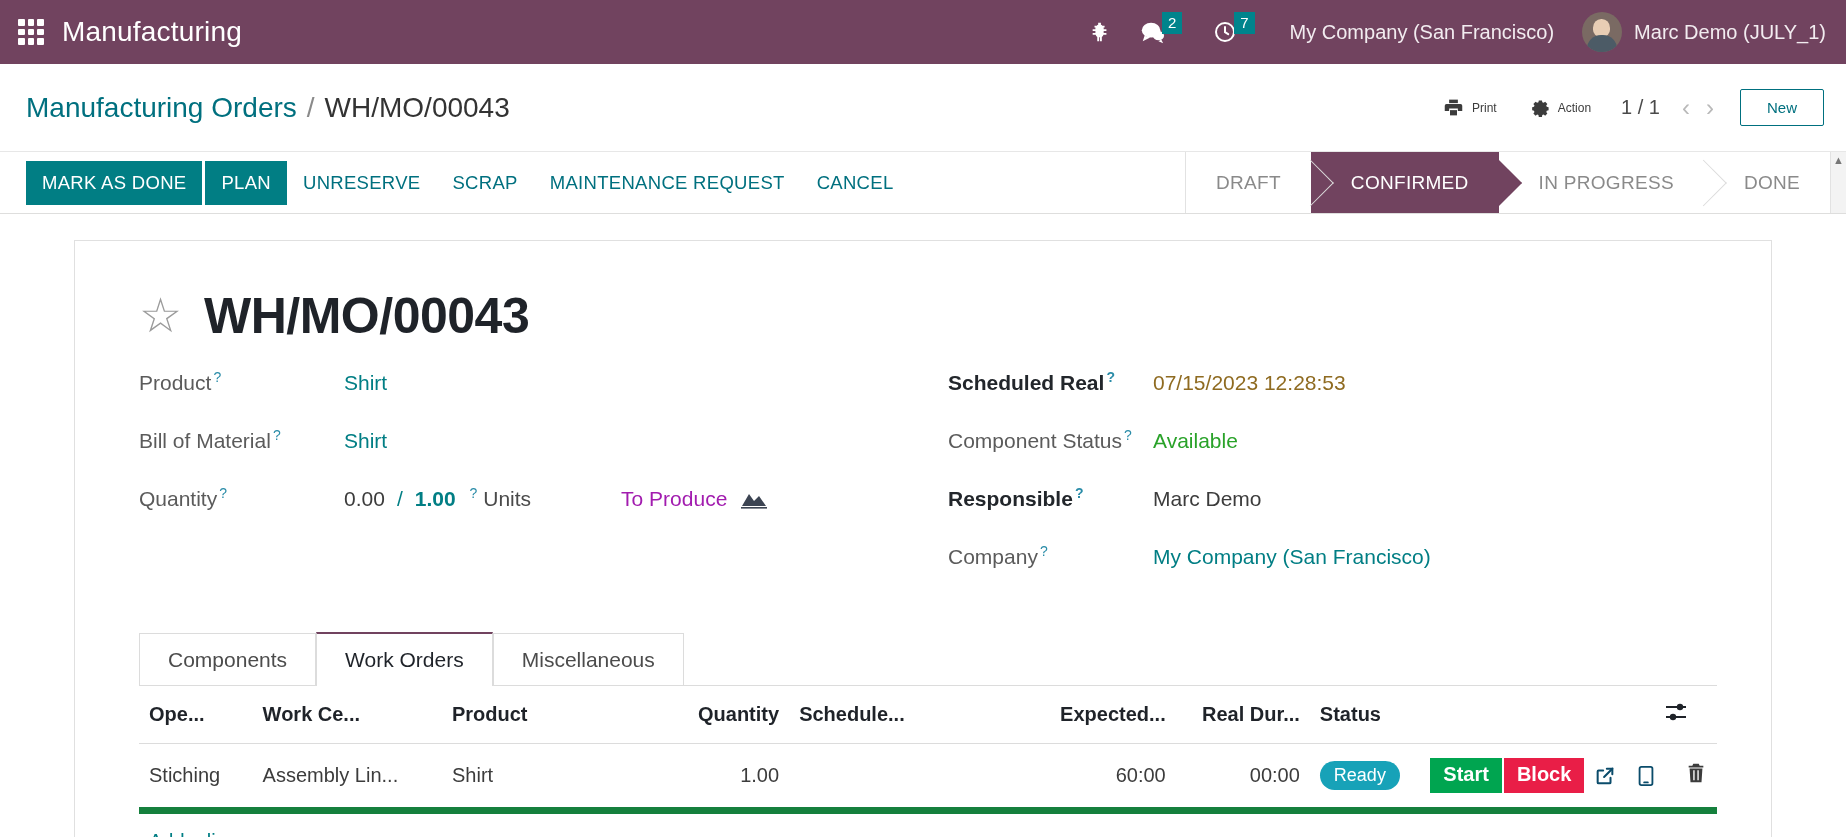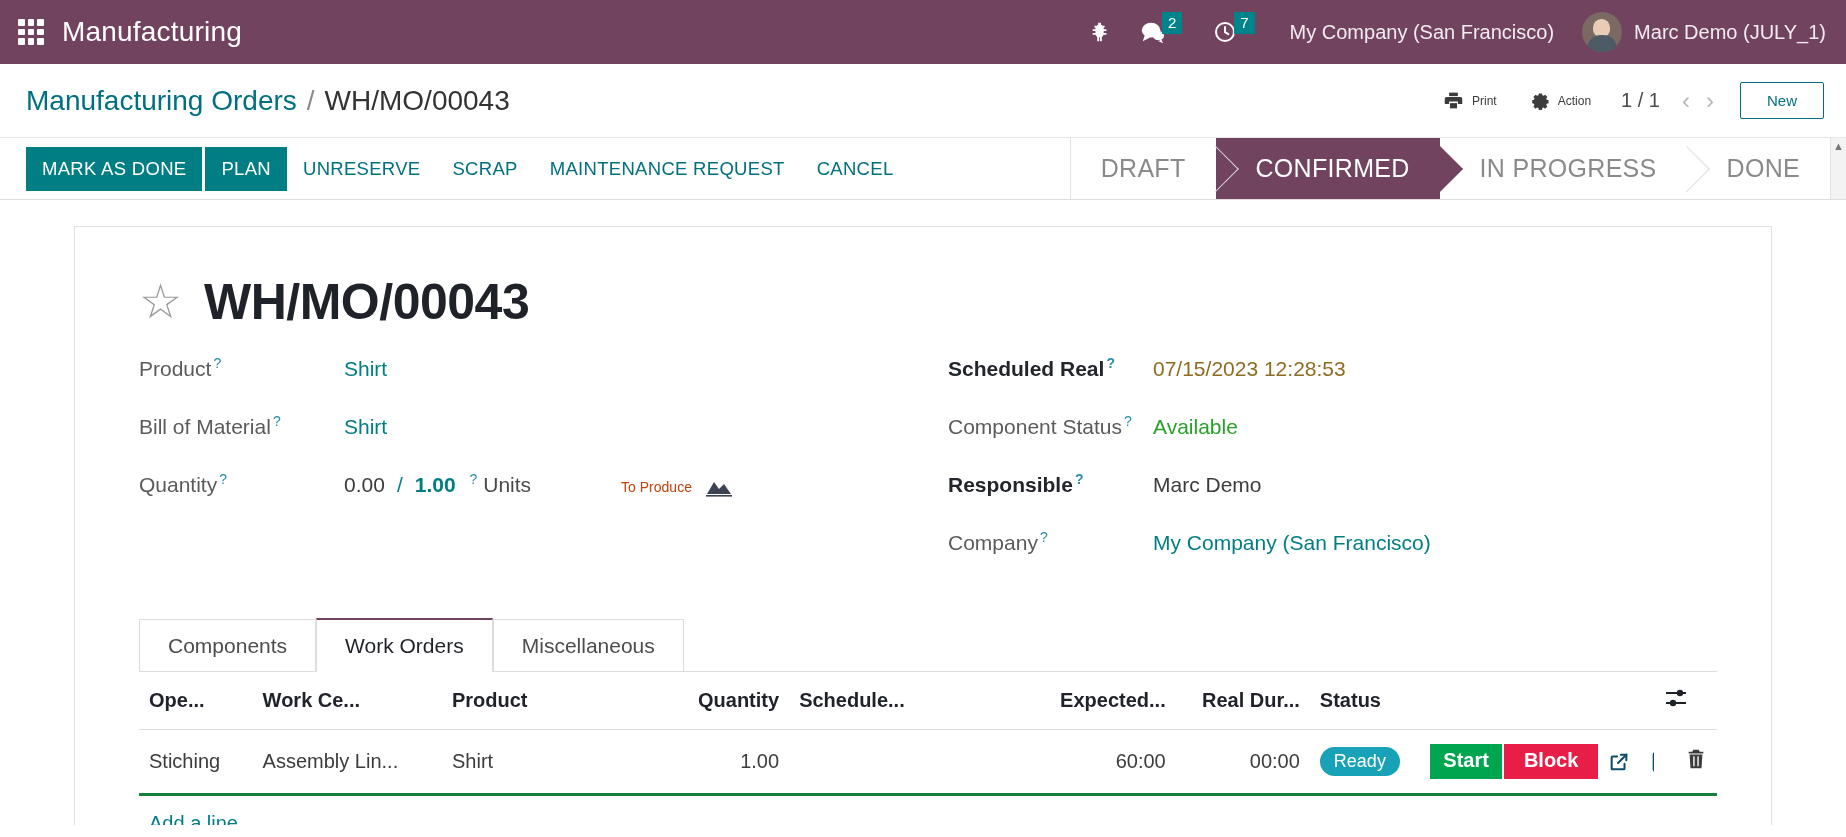--- a/index.html
+++ b/index.html
@@ -108,21 +108,21 @@
     position: absolute;
     width: 30px; height: 17px;
     background: #4c5b66;
     border-radius: 14px 14px 0 0;
     left: 5px; bottom: 0;
   }
   .user-name { font-size: 20px; color: #f2ecf0; white-space: nowrap; }
 
   
   .control-panel {
-    height: 74px;
+    height: 88px;
     background: #ffffff;
     display: flex;
     align-items: center;
     padding: 0 22px 0 26px;
     border-bottom: 1px solid #e7e7e7;
   }
   .breadcrumb { font-size: 28px; display: flex; align-items: baseline; gap: 10px; }
   .bc-parent { color: #00707f; cursor: pointer; }
   .bc-sep { color: #8a8a8a; font-weight: 300; }
   .bc-current { color: #333333; }
@@ -173,21 +173,21 @@
   .sb-stages {
     margin-left: auto;
     display: flex;
     align-items: stretch;
     border-left: 1px solid #e2e2e2;
   }
   .stage {
     position: relative;
     display: flex; align-items: center;
     padding: 0 30px 0 40px;
-    font-size: 25px;
+    font-size: 19px;
     color: #8a8a8a;
     letter-spacing: .3px;
     white-space: nowrap;
     cursor: pointer;
     background: #fff;
   }
   .stage:first-child { padding-left: 30px; }
   .stage::after {
     content: "";
     position: absolute;
@@ -263,21 +263,21 @@
   .fvalue { font-size: 21px; color: #3c3c3c; white-space: nowrap; }
   .fvalue.link { color: #017e84; cursor: pointer; }
   .fvalue.date { color: #8f6b21; }
   .fvalue.ok { color: #29a229; }
   .qty-line { display: flex; align-items: baseline; gap: 12px; }
   .qty-sep { color: #017e84; font-size: 21px; }
   .qty-den { color: #017e84; font-weight: 700; font-size: 21px; }
   .qty-uom { font-size: 21px; color: #4a4a4a; }
   .to-produce {
     display: flex; align-items: center; gap: 14px;
-    margin-left: 78px; font-size: 14px; color: #c2410c; white-space: nowrap;
+    margin-left: 78px; font-size: 21px; color: #a21caf; white-space: nowrap;
   }
 
   
   .notebook { padding-left: 10px; }
   .tabs { display: flex; align-items: flex-end; border-bottom: 1px solid #dcdcdc; }
   .tab {
     font-size: 21px;
     color: #4c4c4c;
     padding: 14px 28px;
     border: 1px solid transparent;
@@ -305,21 +305,21 @@
     padding: 16px 10px;
     border-bottom: 1px solid #dcdcdc;
     white-space: nowrap;
     overflow: hidden;
   }
   table.wolist th.num, table.wolist td.num { text-align: right; }
   table.wolist td {
     font-size: 20px;
     color: #3c3c3c;
     padding: 14px 10px;
-    border-bottom: 3px solid #15803d;
+    border-bottom: 7px solid #15803d;
     white-space: nowrap;
     overflow: hidden;
   }
   .opt-icon { text-align: right; }
   .badge-ready {
     display: inline-block;
     background: #17a2b8;
     color: #ffffff;
     font-size: 18px;
     padding: 4px 14px 5px;
@@ -333,21 +333,21 @@
     left: -8px; right: -32px; top: -16px; bottom: -14px;
     pointer-events: none;
   }
   .act-wrap { display: flex; align-items: center; gap: 0; }
   .btn-start {
     background: #00a550; color: #ffffff; font-size: 20px; font-weight: 700;
     padding: 5px 13px 7px; cursor: pointer; border: none; font-family: inherit;
   }
   .btn-block {
     background: #e91e47; color: #ffffff; font-size: 20px; font-weight: 700;
-    padding: 5px 20px 7px; cursor: pointer; border: none; font-family: inherit;
+    padding: 5px 13px 7px; cursor: pointer; border: none; font-family: inherit;
     margin-left: 2px;
   }
   .icon-btn { color: #0b4c6b; padding: 0 10px; cursor: pointer; display: inline-flex; align-items: center;}
   .trash { color: #3c3c3c; font-size: 22px; cursor: pointer; }
   .add-line {
     font-size: 20px; color: #017e84; padding: 16px 10px; cursor: pointer;
     display: inline-block;
   }
   svg { display: block; }
 </style>

